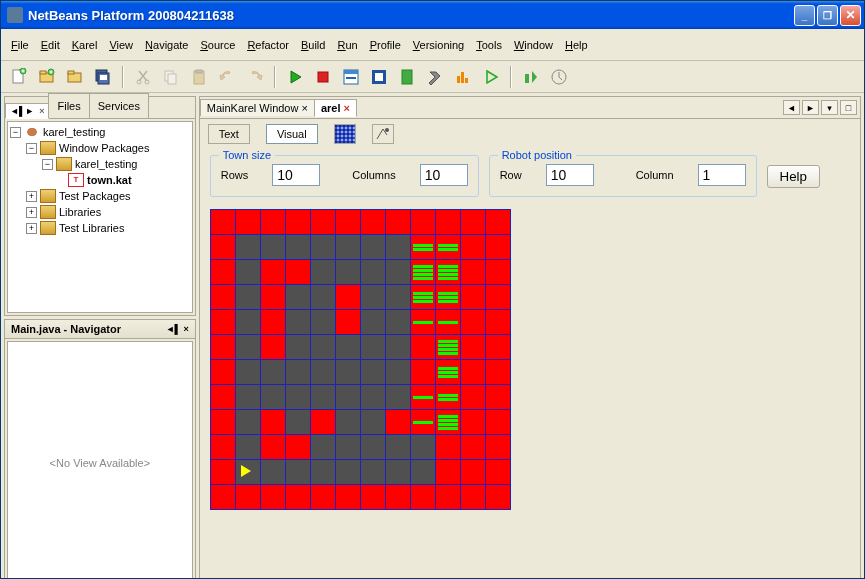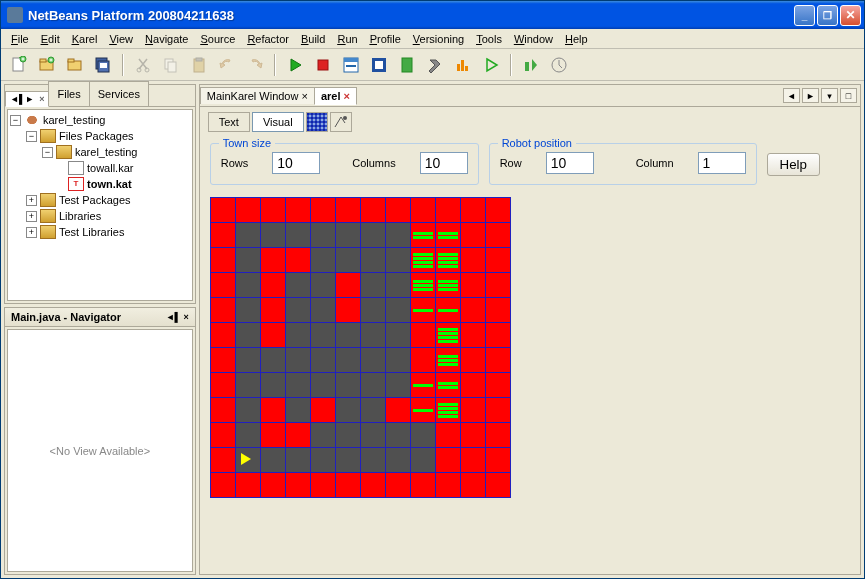--- a/index.html
+++ b/index.html
@@ -35,21 +35,21 @@
   border: 1px solid #fff;
   border-radius: 3px;
   display: flex; align-items: center; justify-content: center;
   font-family: Arial; font-weight: bold;
   font-size: 10px;
 }
 .win-btn.min, .win-btn.max { background: linear-gradient(#7ba4e3,#3874c7); color:#fff;}
 .win-btn.close { background: linear-gradient(#f5a6a1,#d64f2f); color:#fff; font-size:12px;}
 
 .menubar {
-  height: 20px;
+  height: 32px;
   background: #ece9d8;
   border-bottom: 1px solid #c0beb2;
   display: flex;
   align-items: center;
   padding: 0 4px;
 }
 .menubar span {
   padding: 2px 6px;
   text-decoration: underline;
   text-decoration-color: transparent;
@@ -191,21 +191,21 @@
   font-size: 11px;
 }
 .etab.active { background: #fff; font-weight: bold; margin-bottom: -1px; border-bottom:1px solid #fff;}
 .nav-btns { display:flex; gap:2px; padding-right:3px;}
 .nav-btns .nb {width:17px;height:15px;border:1px solid #aca899;background:#f5f3e8;display:flex;align-items:center;justify-content:center;font-size:9px;}
 
 .view-switcher {
   display: flex;
   align-items: center;
   padding: 4px 8px;
-  gap: 2px;
+  gap: 16px;
   height: 30px;
 }
 .vs-btn {
   padding: 3px 10px;
   border: 1px solid #aca899;
   background: #ece9d8;
 }
 .vs-btn.active { background: #fff; border: 1px solid #7a98b0;}
 .vs-icon { width: 22px; height: 20px; border: 1px solid #aca899; background: #ece9d8; display:flex;align-items:center;justify-content:center;}
 .vs-icon.grid { background: repeating-linear-gradient(0deg,#4060d0 0,#4060d0 2px,#c0d0f0 2px,#c0d0f0 4px), repeating-linear-gradient(90deg,#4060d0 0,#4060d0 2px,#c0d0f0 2px,#c0d0f0 4px); background-blend-mode:multiply;}
@@ -452,30 +452,26 @@
       </div>
       <div class="tree">
         <div class="tree-node">
             <span class="exp">−</span>
             <span class="icon ic-coffee"></span>
             <span>karel_testing</span>
           </div>
         <div class="tree-node indent1">
             <span class="exp">−</span>
             <span class="icon ic-pkg"></span>
-            <span>Files Packages</span>
+            <span>Window Packages</span>
           </div>
         <div class="tree-node indent2">
             <span class="exp">−</span>
             <span class="icon ic-pkg"></span>
             <span>karel_testing</span>
-          </div>
-        <div class="tree-node indent4">
-            <span class="icon ic-file"></span>
-            <span>towall.kar</span>
           </div>
         <div class="tree-node indent4 selected">
             <span class="icon ic-file" style="background:#fff;border:1px solid #d22;color:#d22;font-size:8px;font-weight:bold;text-align:center;line-height:12px">T</span>
             <span>town.kat</span>
           </div>
         <div class="tree-node indent1">
             <span class="exp">+</span>
             <span class="icon ic-pkg"></span>
             <span>Test Packages</span>
           </div>

